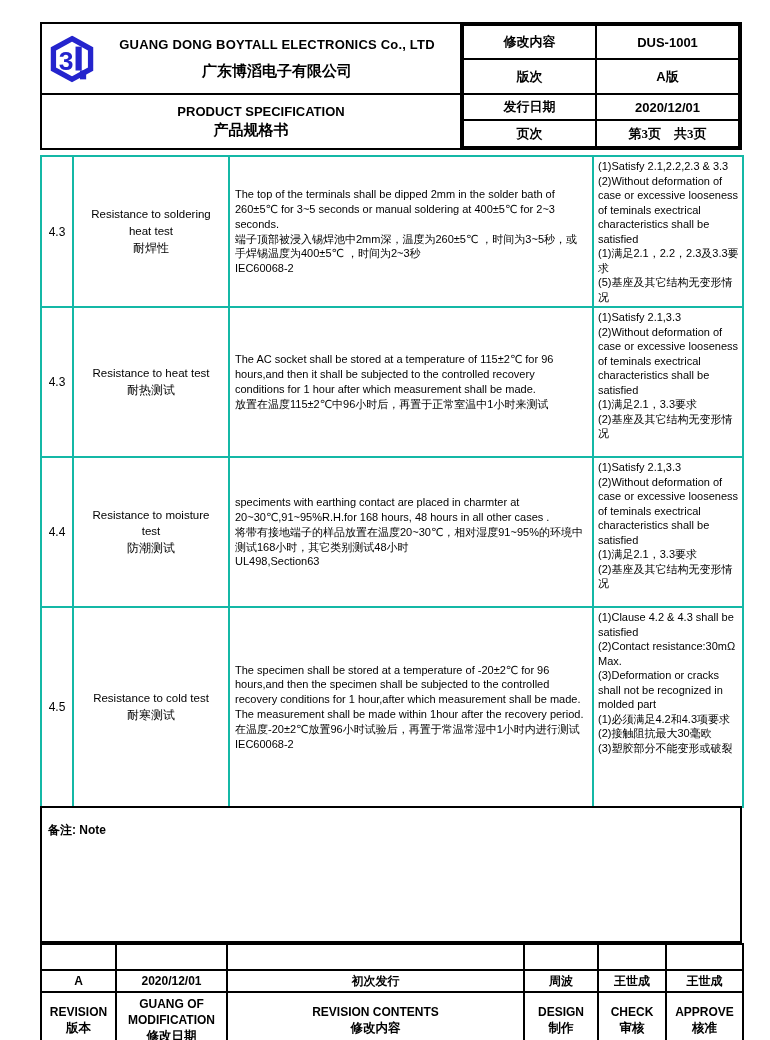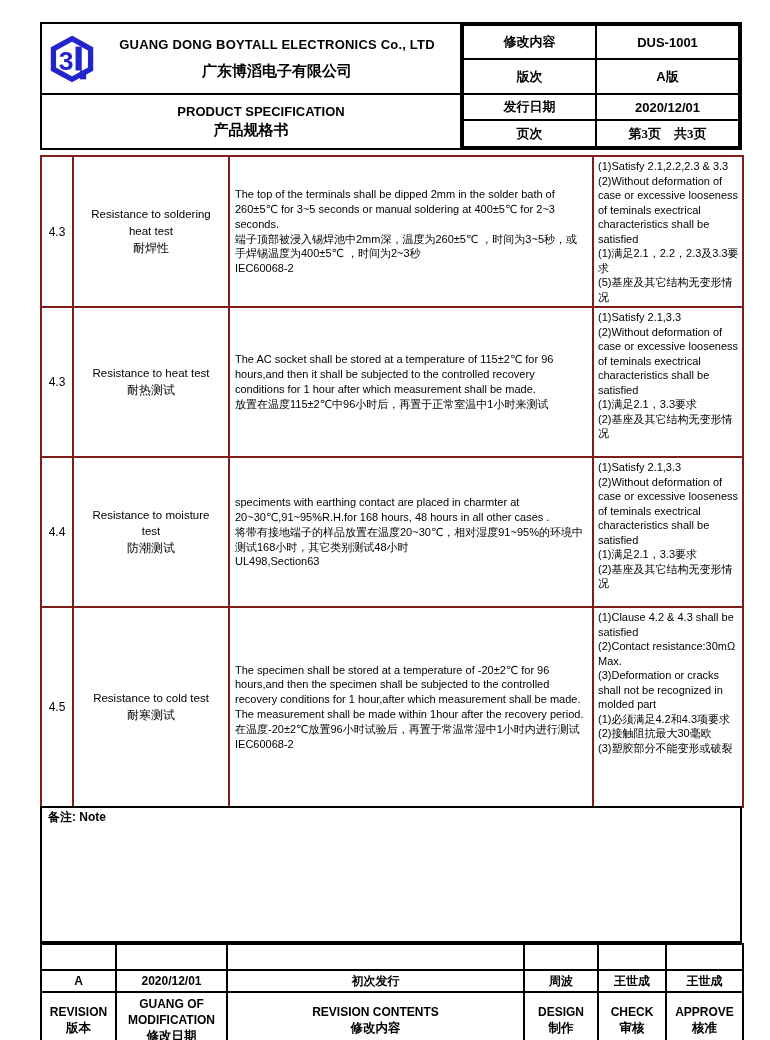--- a/index.html
+++ b/index.html
@@ -29,21 +29,21 @@
   .meta-table td { border:2px solid #000; text-align:center; font-weight:bold; vertical-align:middle; }
   .meta-table td:first-child { width:133px; }
   .meta-table tr:nth-child(1) td { height:34px; font-size:13px; }
   .meta-table tr:nth-child(2) td { height:35px; font-size:13px; }
   .meta-table tr:nth-child(3) td { height:26px; font-size:13px; }
   .meta-table tr:nth-child(4) td { height:27px; font-size:13px;font-family:Liberation Serif, serif; }
   .meta-table td.m-value { font-size:13px; }
 
   
   .spec-table { width:702px; border-collapse:collapse; table-layout:fixed; margin-top:5px; }
-  .spec-table td { border:2px solid #7f1d1d; vertical-align:middle; }
+  .spec-table td { border:2px solid #14b8a6; vertical-align:middle; }
   .col-no   { width:32px; }
   .col-name { width:156px; }
   .col-desc { width:364px; }
   .col-res  { width:150px; }
   .spec-table td.no { text-align:center; font-size:12px; }
   .spec-table td.name { text-align:center; font-size:11.5px; padding:0 16px; line-height:1.45; }
   .name .cn { display:block; font-size:12px; }
   .spec-table td.desc {
     font-size:11px; padding:3px 5px; line-height:1.35;
     white-space:pre-wrap; word-break:break-word;
@@ -53,21 +53,21 @@
     vertical-align:top; white-space:pre-wrap; word-break:break-word;
   }
   tr.row-1 td { height:130px; }
   tr.row-2 td { height:150px; }
   tr.row-3 td { height:150px; }
   tr.row-4 td { height:200px; }
 
   
   .note-box {
     width:702px; height:137px; border:2px solid #000; margin-top:-2px;
-    padding:1px 6px; font-size:12px; font-weight:bold;
+    padding:14px 6px; font-size:12px; font-weight:bold;
   }
 
   
   .rev-table { width:702px; border-collapse:collapse; table-layout:fixed; margin-top:0; }
   .rev-table td { border:2px solid #000; text-align:center; vertical-align:middle; font-weight:bold; }
   .rev-c1 { width:75px; } .rev-c2 { width:111px; } .rev-c3 { width:297px; }
   .rev-c4 { width:74px; } .rev-c5 { width:68px; } .rev-c6 { width:77px; }
   tr.rev-empty td { height:26px; }
   tr.rev-entry td { height:22px; font-size:12px; }
   tr.rev-head  td { height:57px; font-size:12px; line-height:1.3; }

